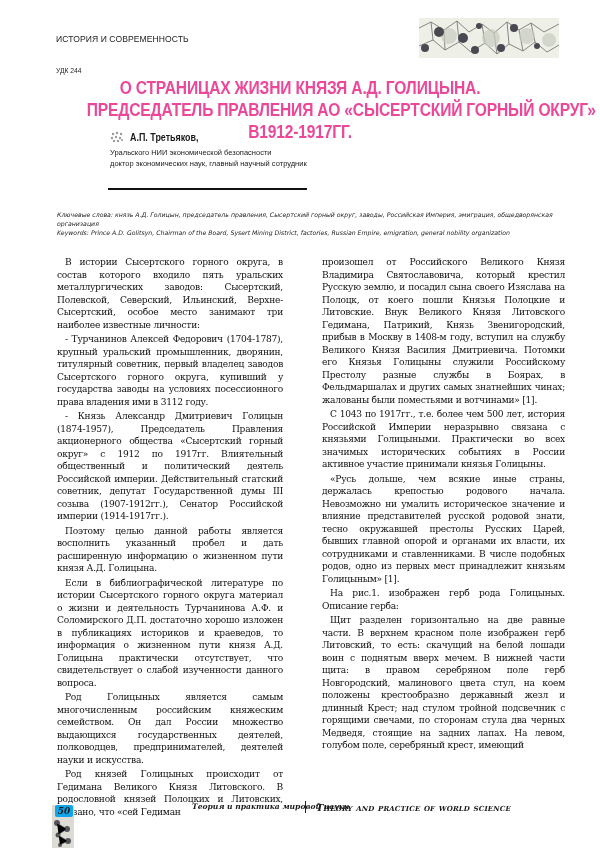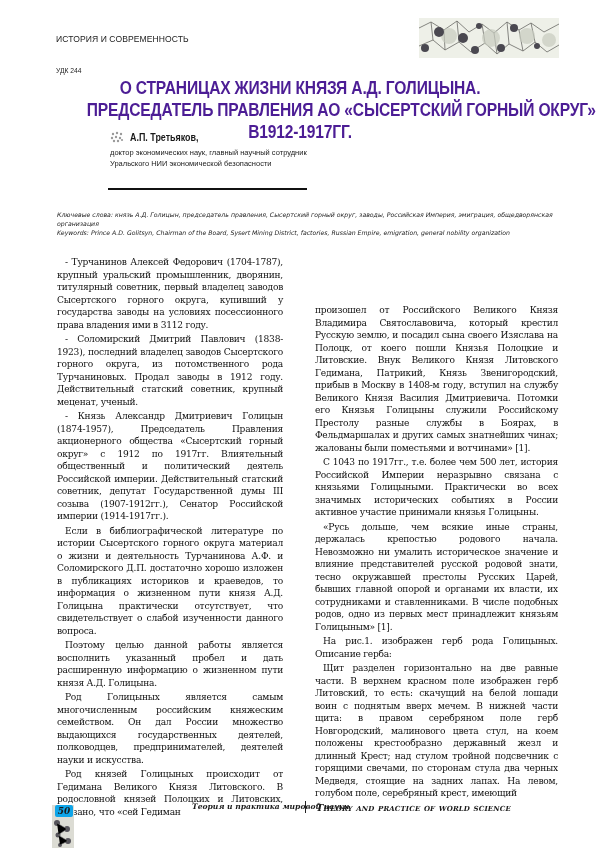--- a/index.html
+++ b/index.html
@@ -1,30 +1,30 @@
 <!DOCTYPE html>
 <html><head>
 <meta charset="utf-8">
 <style>
   html, body { margin: 0; padding: 0; background: #ffffff; }
   body { width: 600px; height: 848px; position: relative; overflow: hidden; color: #1a1a1a; }
   .section-label { position: absolute; left: 56px; top: 33px; font-family: "Liberation Sans", sans-serif; font-size: 9.5px; letter-spacing: 0.1px; color: #222; transform: scaleX(0.9); transform-origin: left; }
   .header-image { position: absolute; left: 419px; top: 18px; width: 140px; height: 40px; overflow: hidden; background: #eef0e8; }
   .udk { position: absolute; left: 56px; top: 66px; font-family: "Liberation Sans", sans-serif; font-size: 7.5px; color: #222; transform: scaleX(0.9); transform-origin: left; }
-  .title { position: absolute; left: 40px; top: 77px; width: 520px; text-align: center; font-family: "Liberation Sans", sans-serif; font-weight: bold; font-size: 19px; line-height: 22px; color: #4c1d95; letter-spacing: -0.2px; }
+  .title { position: absolute; left: 40px; top: 77px; width: 520px; text-align: center; font-family: "Liberation Sans", sans-serif; font-weight: bold; font-size: 19px; line-height: 22px; color: #ec4899; letter-spacing: -0.2px; }
   .title .tl { display: block; transform: scaleX(0.82); transform-origin: center; white-space: nowrap; }
   .author-block { position: absolute; left: 110px; top: 131px; }
   .author-icon { position: absolute; left: 0; top: 0; width: 14px; height: 12px; }
   .author-name { position: absolute; left: 20px; top: 0px; font-family: "Liberation Sans", sans-serif; font-weight: bold; font-size: 10.5px; white-space: nowrap; transform: scaleX(0.85); transform-origin: left; }
   .author-aff { position: absolute; left: 0; top: 16px; font-family: "Liberation Sans", sans-serif; font-size: 7.5px; line-height: 11px; white-space: nowrap; color: #222; }
   .author-rule { position: absolute; left: 108px; top: 188px; width: 199px; height: 1.5px; background: #111; }
   .keywords { position: absolute; left: 57px; top: 211px; width: 530px; font-family: "DejaVu Sans", sans-serif; font-style: italic; font-size: 6.2px; line-height: 8.8px; color: #222; }
   .col { position: absolute; top: 256px; font-family: "DejaVu Serif", serif; font-size: 9.1px; line-height: 12.5px; text-align: justify; color: #111; }
   .col-left { left: 57px; width: 226px; }
-  .col-right { left: 315px; width: 243px; margin-top: 48px; }
+  .col-right { left: 322px; width: 243px; }
   .col p { margin: 0 0 2px 0; text-indent: 8px; letter-spacing: -0.25px; }
   .col p.noindent { text-indent: 0; }
   .col-divider { position: absolute; left: 298px; top: 258px; width: 1px; height: 545px; background: transparent; }
   .footer-badge { position: absolute; left: 52px; top: 805px; width: 22px; height: 43px; overflow: hidden; background: #dcdcd4; }
   .page-num { position: absolute; left: 55px; top: 805px; width: 18px; height: 12px; font-family: "DejaVu Serif", serif; font-style: italic; font-weight: bold; font-size: 9px; text-align: center; background: #0ea5e9; border-radius: 2px; line-height: 12px; }
   .footer-ru { position: absolute; left: 148px; top: 802px; font-family: "DejaVu Serif", serif; font-style: italic; font-weight: bold; font-size: 7.6px; white-space: nowrap; margin-left: 44px; }
   .footer-sep { position: absolute; left: 305px; top: 801px; width: 1px; height: 12px; background: #222; }
   .footer-en { position: absolute; left: 316px; top: 802px; font-family: "DejaVu Serif", serif; font-style: italic; font-weight: bold; font-size: 10px; white-space: nowrap; font-variant: small-caps; letter-spacing: 0.1px; }
 </style>
 </head>
@@ -75,37 +75,37 @@
       <circle cx="2" cy="7" r="1.2"></circle>
         <circle cx="6" cy="6" r="1.2"></circle>
         <circle cx="10" cy="7" r="1.2"></circle>
       <circle cx="4" cy="10" r="1.2"></circle>
         <circle cx="8" cy="10" r="1.2"></circle>
         <circle cx="12" cy="9" r="1.1"></circle>
     </g>
   </svg>
   <div class="author-name">А.П. Третьяков,</div>
   <div class="author-aff">
+    <div>Уральского НИИ экономической безопасности</div>
     <div>доктор экономических наук, главный научный сотрудник</div>
-    <div>Уральского НИИ экономической безопасности</div>
   </div>
 </div>
 <div class="author-rule"></div>
 
 <div class="keywords">
   <div>Ключевые слова: князь А.Д. Голицын, председатель правления, Сысертский горный округ, заводы, Российская Империя, эмиграция, общедворянская организация</div>
   <div>Keywords: Prince A.D. Golitsyn, Chairman of the Board, Sysert Mining District, factories, Russian Empire, emigration, general nobility organization</div>
 </div>
 
 <div class="col col-left">
+  <p>В истории Сысертского горного округа, в состав которого входило пять уральских металлургических заводов: Сысертский, Полевской, Северский, Ильинский, Верхне-Сысертский, особое место занимают три наиболее известные личности:</p>
   <p>- Турчанинов Алексей Федорович (1704-1787), крупный уральский промышленник, дворянин, титулярный советник, первый владелец заводов Сысертского горного округа, купивший у государства заводы на условиях посессионного права владения ими в 3112 году.</p>
-  <p>- Соломирский Дмитрий Павлович (1838-1923), последний владелец заводов Сысертского горного округа, из потомственного рода Турчаниновых. Продал заводы в 1912 году. Действительный статский советник, крупный меценат, ученый.</p>
   <p>- Князь Александр Дмитриевич Голицын (1874-1957), Председатель Правления акционерного общества «Сысертский горный округ» с 1912 по 1917гг. Влиятельный общественный и политический деятель Российской империи. Действительный статский советник, депутат Государственной думы III созыва (1907-1912гг.), Сенатор Российской империи (1914-1917гг.).</p>
+  <p>Поэтому целью данной работы является восполнить указанный пробел и дать расширенную информацию о жизненном пути князя А.Д. Голицына.</p>
   <p>Если в библиографической литературе по истории Сысертского горного округа материал о жизни и деятельность Турчанинова А.Ф. и Соломирского Д.П. достаточно хорошо изложен в публикациях историков и краеведов, то информация о жизненном пути князя А.Д. Голицына практически отсутствует, что свидетельствует о слабой изученности данного вопроса.</p>
-  <p>Поэтому целью данной работы является восполнить указанный пробел и дать расширенную информацию о жизненном пути князя А.Д. Голицына.</p>
   <p>Род Голицыных является самым многочисленным российским княжеским семейством. Он дал России множество выдающихся государственных деятелей, полководцев, предпринимателей, деятелей науки и искусства.</p>
   <p>Род князей Голицыных происходит от Гедимана Великого Князя Литовского. В родословной князей Полоцких и Литовских, сказано, что «сей Гедиман</p>
 </div>
 
 <div class="col-divider"></div>
 
 <div class="col col-right">
   <p class="noindent">произошел от Российского Великого Князя Владимира Святославовича, который крестил Русскую землю, и посадил сына своего Изяслава на Полоцк, от коего пошли Князья Полоцкие и Литовские. Внук Великого Князя Литовского Гедимана, Патрикий, Князь Звенигородский, прибыв в Москву в 1408-м году, вступил на службу Великого Князя Василия Дмитриевича. Потомки его Князья Голицыны служили Российскому Престолу разные службы в Боярах, в Фельдмаршалах и других самых знатнейших чинах; жалованы были поместьями и вотчинами» [1].</p>
   <p>С 1043 по 1917гг., т.е. более чем 500 лет, история Российской Империи неразрывно связана с князьями Голицыными. Практически во всех значимых исторических событиях в России активное участие принимали князья Голицыны.</p>
   <p>«Русь дольше, чем всякие иные страны, держалась крепостью родового начала. Невозможно ни умалить историческое значение и влияние представителей русской родовой знати, тесно окружавшей престолы Русских Царей, бывших главной опорой и органами их власти, их сотрудниками и ставленниками. В числе подобных родов, одно из первых мест принадлежит князьям Голицыным» [1].</p>

